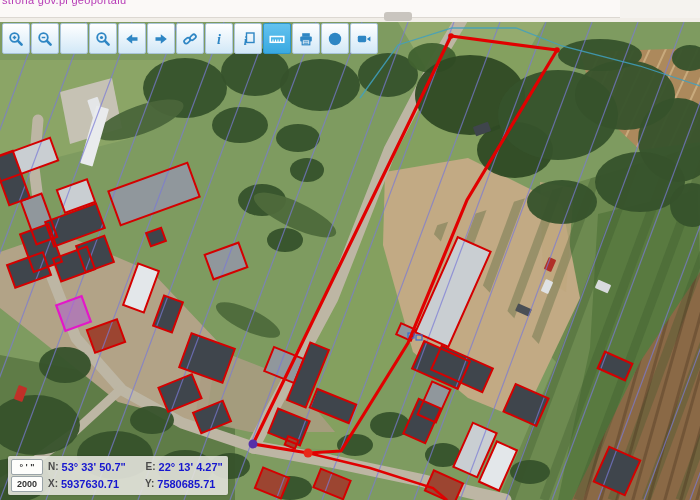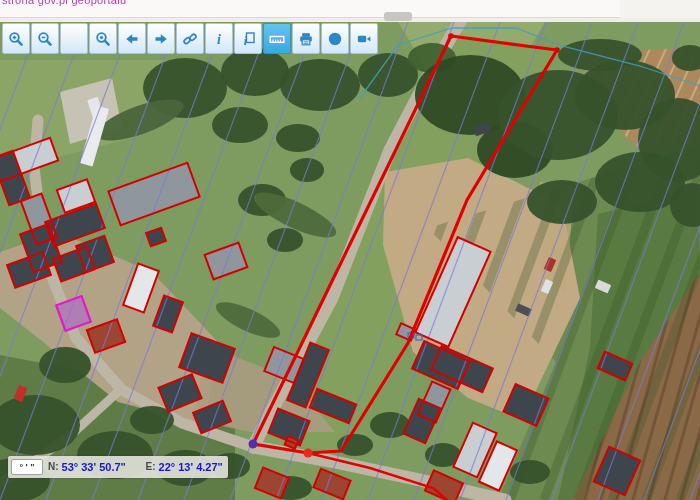--- a/index.html
+++ b/index.html
@@ -362,13 +362,20 @@
   </div>
 
 <div id="coord-panel">
   <div class="coord-row">
     <div class="coord-box">° ' "</div>
     <span class="coord-lbl">N:</span>
     <span class="coord-val col1">53° 33' 50.7"</span>
     <span class="coord-lbl col2">E:</span>
     <span class="coord-val">22° 13' 4.27"</span>
   </div>
+  <div class="coord-row">
+    <div class="coord-box">2000</div>
+    <span class="coord-lbl">X:</span>
+    <span class="coord-val col1">5937630.71</span>
+    <span class="coord-lbl col2">Y:</span>
+    <span class="coord-val">7580685.71</span>
+  </div>
 </div>
 
 </body></html>

